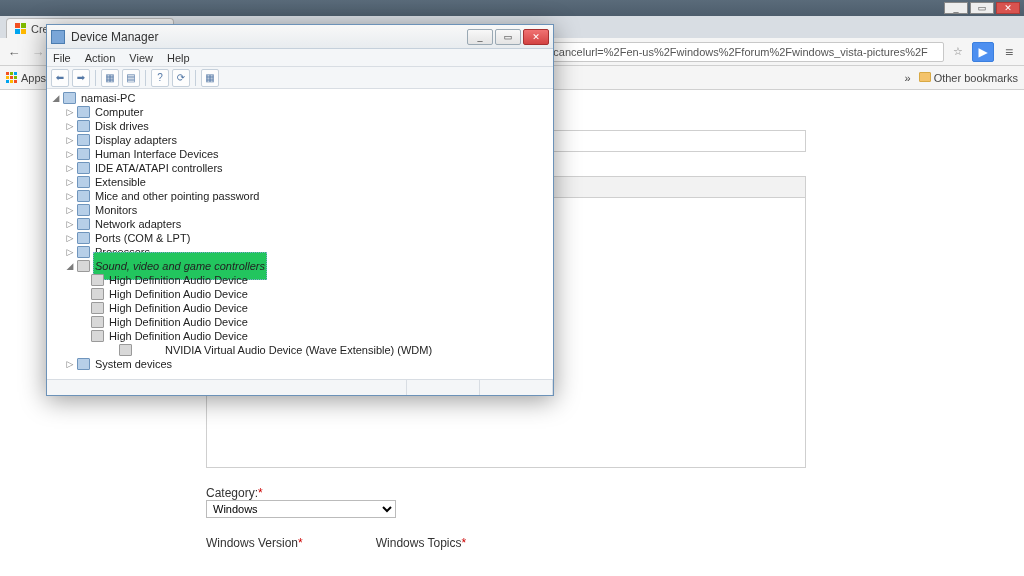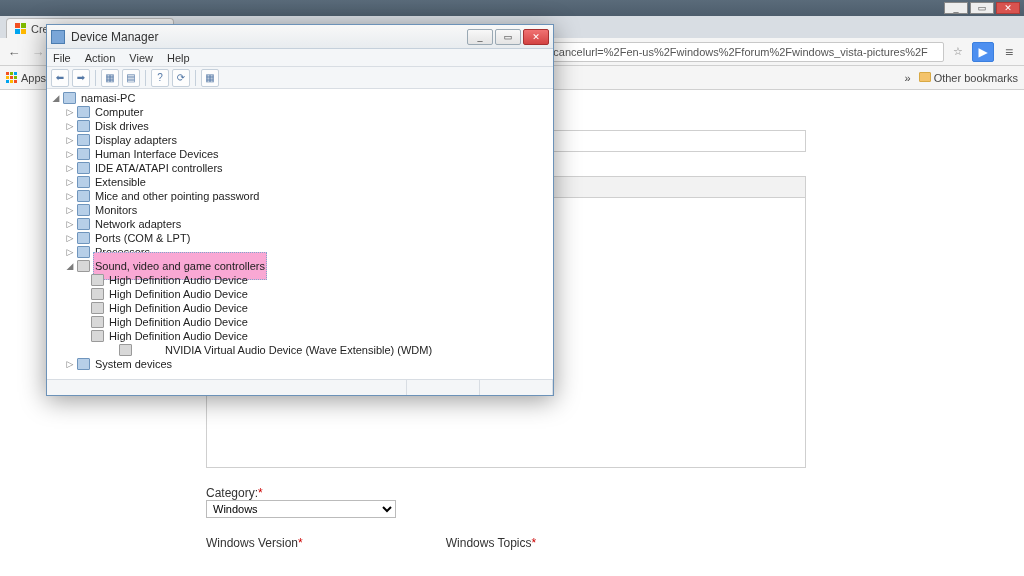--- a/index.html
+++ b/index.html
@@ -47,21 +47,21 @@
 .dm-menubar { height: 18px; padding: 0 6px; display:flex; align-items:center; gap:14px; font-size:11px; color:#333; background:#f4f6f8; border-bottom:1px solid #d8dde3; }
 .dm-toolbar { height: 22px; padding: 0 4px; display:flex; align-items:center; gap:3px; background:#f4f6f8; border-bottom:1px solid #d8dde3; }
 .dm-tb-btn { width:18px; height:18px; border:1px solid #c5d0db; border-radius:2px; background:#fdfdfd; display:flex; align-items:center; justify-content:center; font-size:10px; color:#5478a6; }
 .dm-tb-sep { width:1px; height:16px; background:#c5d0db; margin:0 2px; }
 .dm-tree { flex:1; overflow:auto; padding: 2px 4px; font-size:11px; color:#222; }
 .tree-row { display:flex; align-items:center; height:14px; line-height:14px; white-space:nowrap; }
 .expander { width:10px; text-align:center; color:#7b7b7b; font-size:9px; cursor:default; }
 .dev-icon { width:13px; height:12px; margin: 0 3px 0 2px; display:inline-block; background:#b7cfe8; border:1px solid #6f95bd; border-radius:1px; }
 .dev-icon.snd { background:#d8d8d8; border-color:#9a9a9a; }
 .tree-label { padding: 0 2px; }
-.tree-label.selected { background:#f9a8d4; border:1px dotted #7da8cf; padding: 6px 1px; }
+.tree-label.selected { background:#22c55e; border:1px dotted #7da8cf; padding: 6px 1px; font-style: italic; }
 .dm-status { height: 16px; border-top:1px solid #d8dde3; background:#f4f6f8; display:flex; }
 .dm-status > div { border-right:1px solid #d8dde3; flex:1; }
 .dm-status > div:first-child { flex:5; }
 </style>
 </head>
 <body>
 
 <div class="titlebar">
   <span></span>
   <div class="win-ctrls">
@@ -160,21 +160,21 @@
       <div>not be functioning properly."</div>
       <div style="height:14px"></div>
       <div>ound.</div>
     </div>
     <div class="form-row">
       <span>Category:</span><span class="asterisk">*</span><br>
       <select class="select">
         <option>Windows</option>
       </select>
     </div>
-    <div class="form-row" style="display:flex;gap:70px">
+    <div class="form-row" style="display:flex;">
       <div><span>Windows Version</span><span class="asterisk">*</span></div>
       <div style="margin-left:73px"><span>Windows Topics</span><span class="asterisk">*</span></div>
     </div>
   </div>
 </div>
 
 <div class="dm">
   <div class="dm-titlebar">
     <span class="dm-title-icon"></span>
     <span>Device Manager</span>

